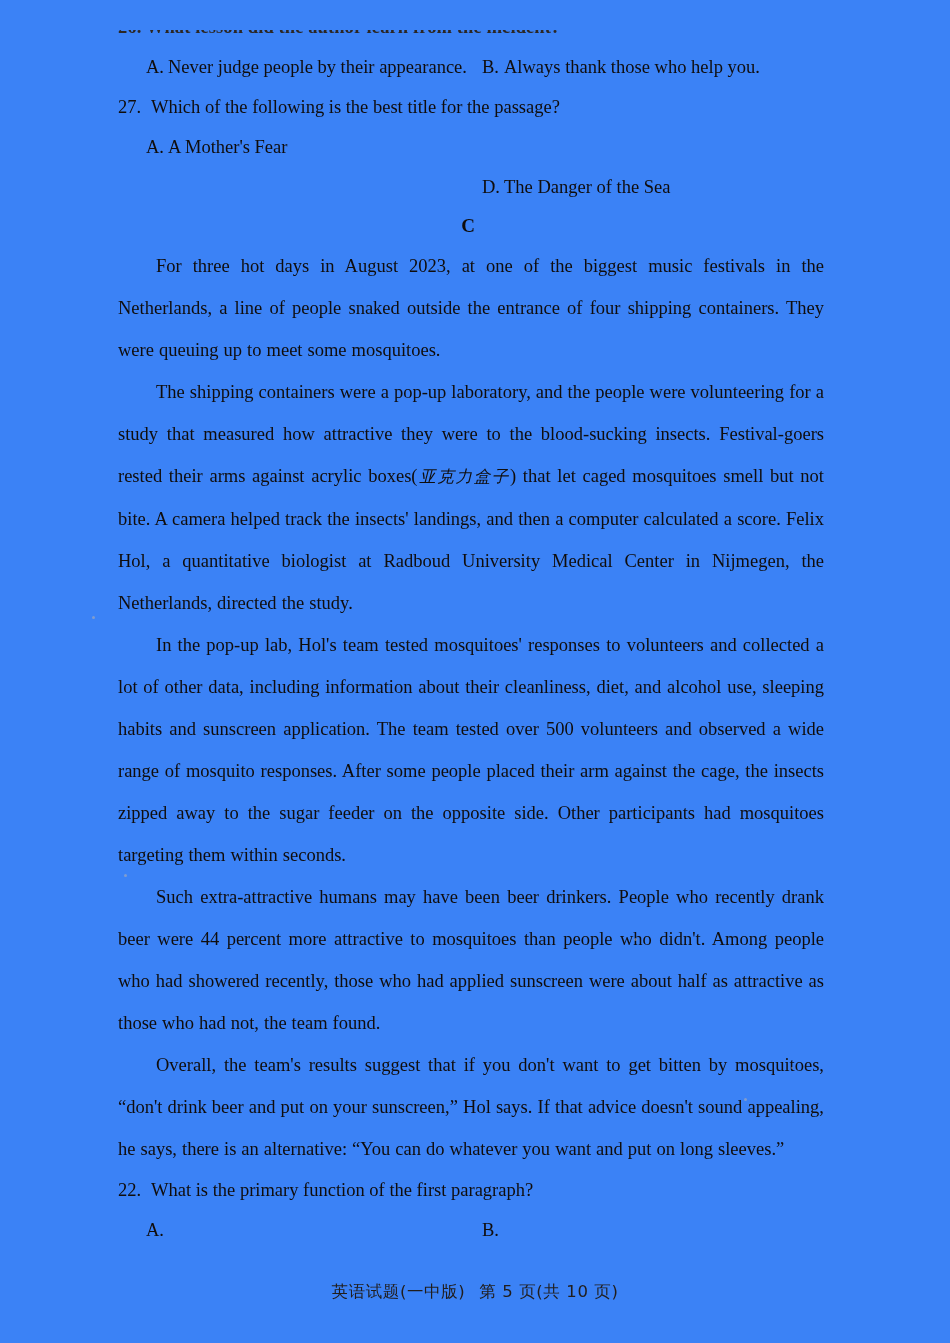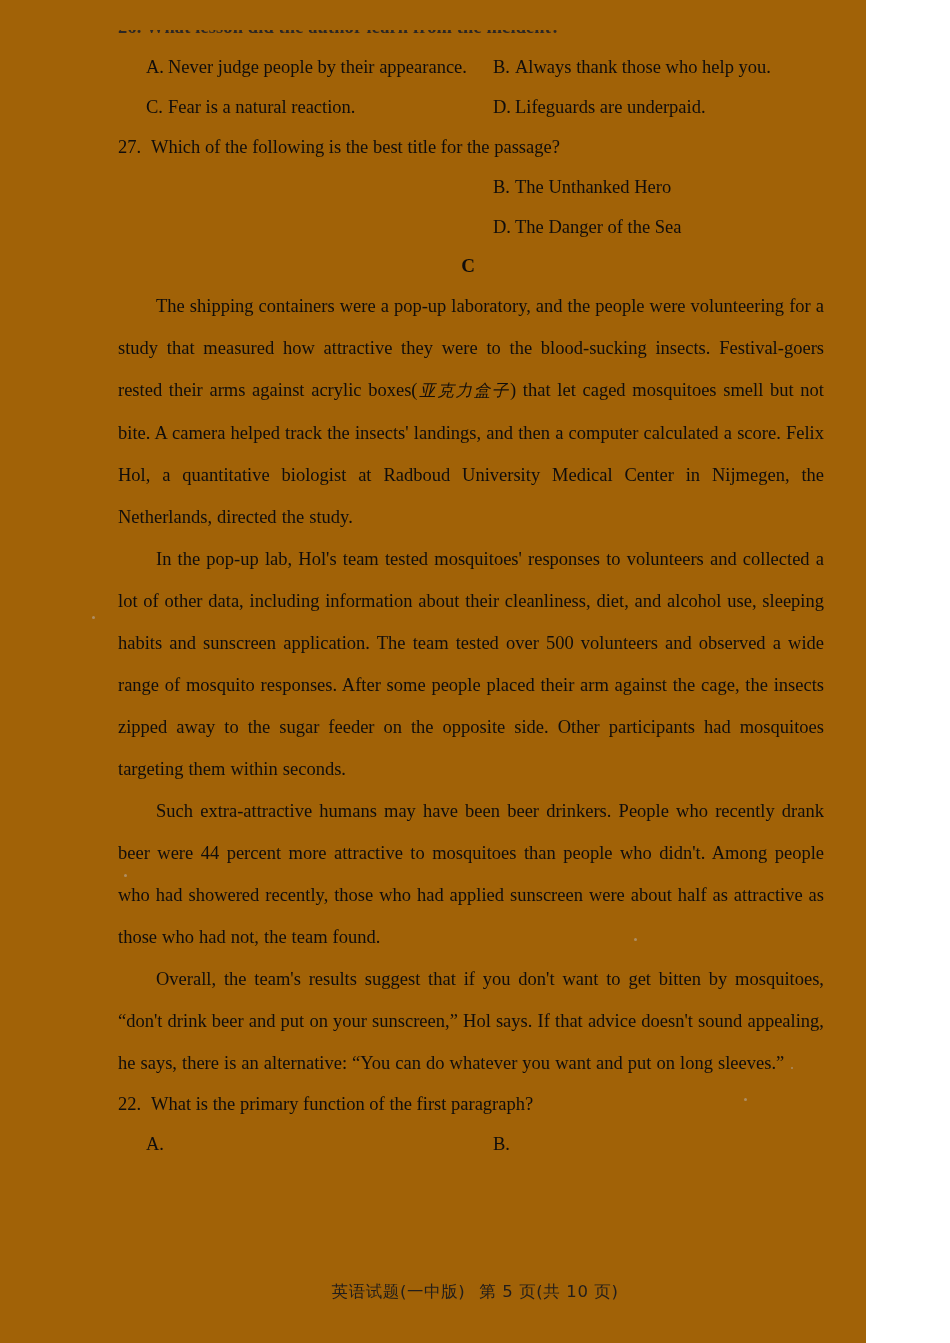--- a/index.html
+++ b/index.html
@@ -12,23 +12,23 @@
     height: 1343px;
     position: relative;
     font-family: "Liberation Serif", "DejaVu Serif", serif;
     color: #100d0c;
     overflow: hidden;
   }
 
   .page {
     position: absolute;
     left: 0; top: 0;
-    width: 866px;
+    width: 950px;
     height: 1343px;
-    background: #a16207;
+    background: #3b82f6;
   }
 
   .content {
     position: absolute;
     left: 118px;
     top: 0;
     width: 706px;
   }
 
   
@@ -70,21 +70,21 @@
     height: 40px;
     line-height: 40px;
     font-size: 18.5px;
     white-space: nowrap;
   }
   .opt {
     position: absolute;
     top: 0;
   }
   .opt.colA { left: 28px; }
-  .opt.colB { left: 375px; }
+  .opt.colB { left: 364px; }
   .opt .lbl {
     display: inline-block;
     min-width: 22px;
   }
 
   
   .section-letter {
     text-align: center;
     font-size: 19px;
     font-weight: bold;
@@ -144,37 +144,34 @@
   </div>
 
   <div class="content">
 
     <div style="height:47px"></div>
 
     <div class="opt-row">
       <span class="opt colA"><span class="lbl">A.</span><span>Never judge people by their appearance.</span></span>
       <span class="opt colB"><span class="lbl">B.</span><span>Always thank those who help you.</span></span>
     </div>
-    <div class="opt-row">
-      <span class="opt colA"><span class="lbl">C.</span><span>Fear is a natural reaction.</span></span>
-      <span class="opt colB"><span class="lbl">D.</span><span>Lifeguards are underpaid.</span></span>
-    </div>
 
     <div class="q-stem">
       <span class="num">27.</span><span>Which of the following is the best title for the passage?</span>
     </div>
     <div class="opt-row">
-      <span class="opt colB"><span class="lbl">B.</span><span>The Unthanked Hero</span></span>
+      <span class="opt colA"><span class="lbl">A.</span><span>A Mother's Fear</span></span>
     </div>
     <div class="opt-row">
       <span class="opt colB"><span class="lbl">D.</span><span>The Danger of the Sea</span></span>
     </div>
 
     <div class="section-letter">C</div>
 
+    <div class="para">For three hot days in August 2023, at one of the biggest music festivals in the Netherlands, a line of people snaked outside the entrance of four shipping containers. They were queuing up to meet some mosquitoes.</div>
 
     <div class="para"><span>The shipping containers were a pop-up laboratory, and the people were volunteering for a study that measured how attractive they were to the blood-sucking insects. Festival-goers rested their arms against acrylic boxes(</span><span class="cn">亚克力盒子</span><span>) that let caged mosquitoes smell but not bite. A camera helped track the insects' landings, and then a computer calculated a score. Felix Hol, a quantitative biologist at Radboud University Medical Center in Nijmegen, the Netherlands, directed the study.</span></div>
 
 
     <div class="para">In the pop-up lab, Hol's team tested mosquitoes' responses to volunteers and collected a lot of other data, including information about their cleanliness, diet, and alcohol use, sleeping habits and sunscreen application. The team tested over 500 volunteers and observed a wide range of mosquito responses. After some people placed their arm against the cage, the insects zipped away to the sugar feeder on the opposite side. Other participants had mosquitoes targeting them within seconds.</div>
 
     <div class="para">Such extra-attractive humans may have been beer drinkers. People who recently drank beer were 44 percent more attractive to mosquitoes than people who didn't. Among people who had showered recently, those who had applied sunscreen were about half as attractive as those who had not, the team found.</div>
 
     <div class="para">Overall, the team's results suggest that if you don't want to get bitten by mosquitoes, “don't drink beer and put on your sunscreen,” Hol says. If that advice doesn't sound appealing, he says, there is an alternative: “You can do whatever you want and put on long sleeves.”</div>
 

